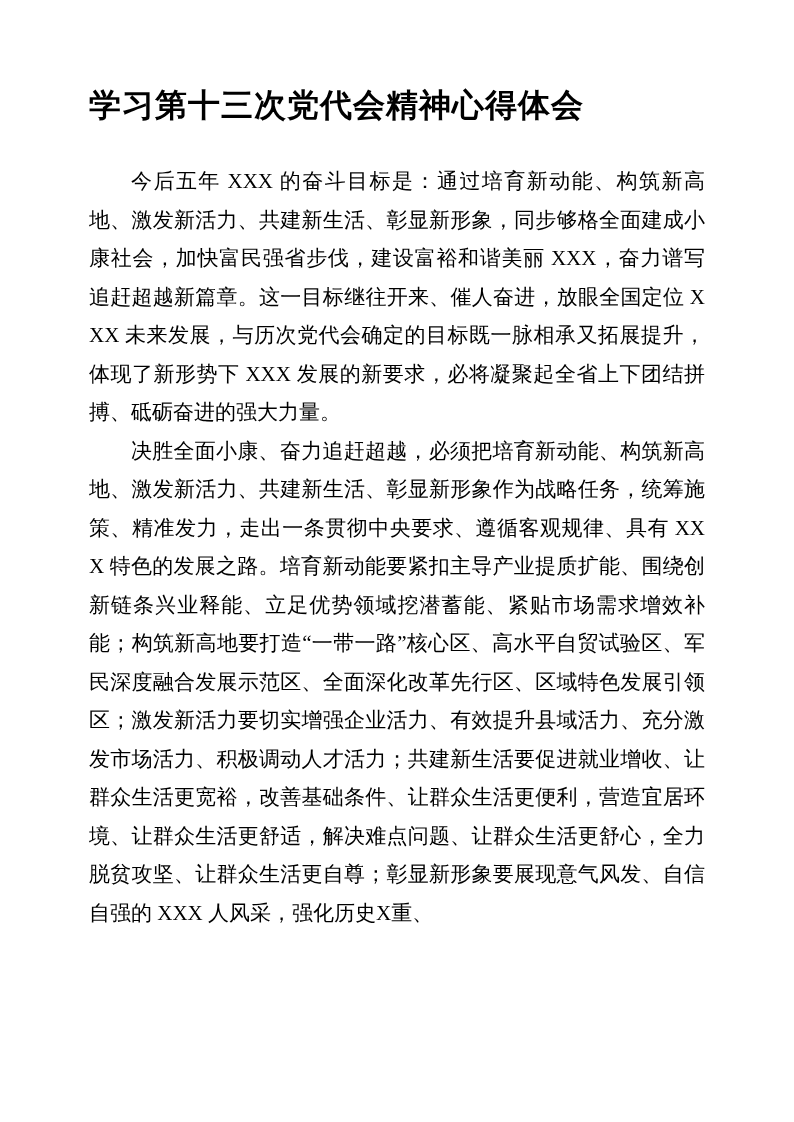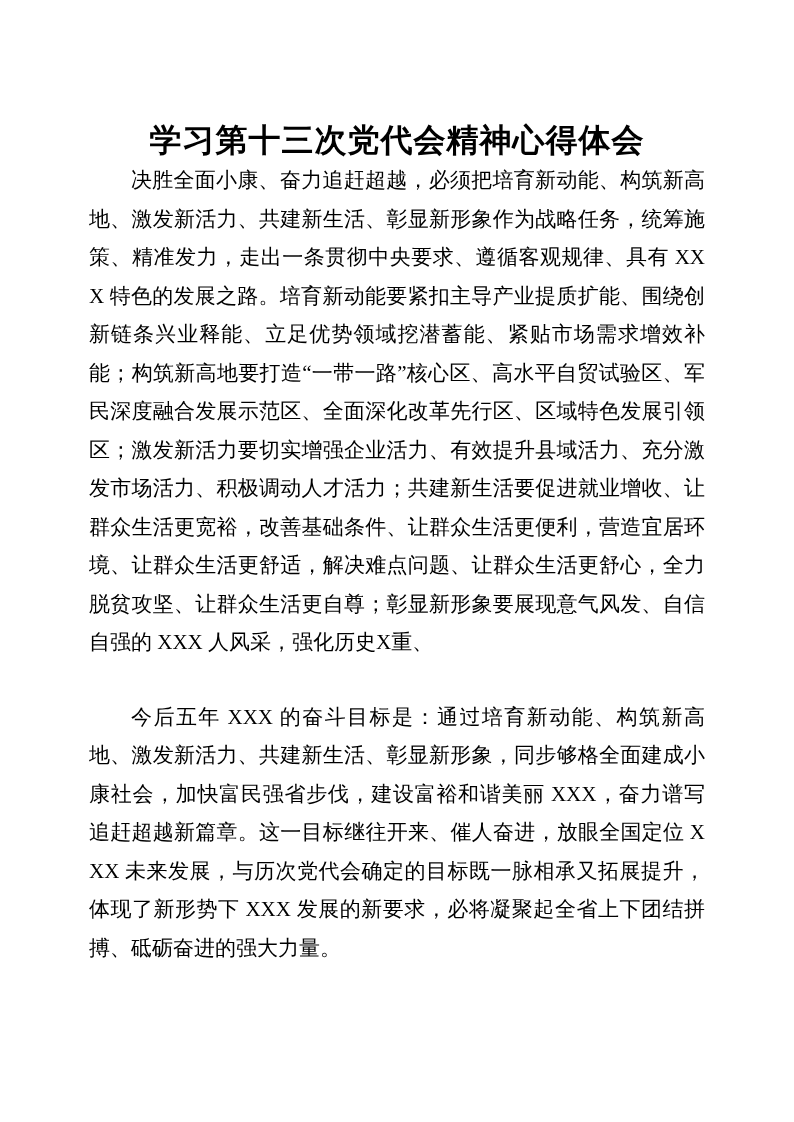--- a/index.html
+++ b/index.html
@@ -17,26 +17,26 @@
       overflow: hidden;
       font-family: "Liberation Serif", "DejaVu Serif", serif;
       color: #000000;
     }
 
     .content {
       padding: 0 89px;
     }
 
     .doc-title {
-      margin-top: 119px;
+      margin-top: 84px;
       font-family: "Liberation Sans", "DejaVu Sans", sans-serif;
       font-weight: 700;
       font-size: 32px;
       line-height: 42px;
-      text-align: center;
+      text-align: left;
       letter-spacing: 1px;
       color: #000000;
     }
 
     .para {
       font-size: 21px;
       line-height: 38.5px;
       text-align: justify;
       text-justify: inter-ideograph;
       text-indent: 2em;
@@ -47,16 +47,16 @@
     .para.first {
       margin-top: 36px;
     }
   </style>
 </head>
 <body>
 
 <div class="page">
   <div class="content">
     <h1 class="doc-title">学习第十三次党代会精神心得体会</h1>
+    <p class="para first">今后五年 XXX 的奋斗目标是：通过培育新动能、构筑新高地、激发新活力、共建新生活、彰显新形象，同步够格全面建成小康社会，加快富民强省步伐，建设富裕和谐美丽 XXX，奋力谱写追赶超越新篇章。这一目标继往开来、催人奋进，放眼全国定位 XXX 未来发展，与历次党代会确定的目标既一脉相承又拓展提升，体现了新形势下 XXX 发展的新要求，必将凝聚起全省上下团结拼搏、砥砺奋进的强大力量。</p>
     <p class="para">决胜全面小康、奋力追赶超越，必须把培育新动能、构筑新高地、激发新活力、共建新生活、彰显新形象作为战略任务，统筹施策、精准发力，走出一条贯彻中央要求、遵循客观规律、具有 XXX 特色的发展之路。培育新动能要紧扣主导产业提质扩能、围绕创新链条兴业释能、立足优势领域挖潜蓄能、紧贴市场需求增效补能；构筑新高地要打造“一带一路”核心区、高水平自贸试验区、军民深度融合发展示范区、全面深化改革先行区、区域特色发展引领区；激发新活力要切实增强企业活力、有效提升县域活力、充分激发市场活力、积极调动人才活力；共建新生活要促进就业增收、让群众生活更宽裕，改善基础条件、让群众生活更便利，营造宜居环境、让群众生活更舒适，解决难点问题、让群众生活更舒心，全力脱贫攻坚、让群众生活更自尊；彰显新形象要展现意气风发、自信自强的 XXX 人风采，强化历史X重、</p>
-    <p class="para first">今后五年 XXX 的奋斗目标是：通过培育新动能、构筑新高地、激发新活力、共建新生活、彰显新形象，同步够格全面建成小康社会，加快富民强省步伐，建设富裕和谐美丽 XXX，奋力谱写追赶超越新篇章。这一目标继往开来、催人奋进，放眼全国定位 XXX 未来发展，与历次党代会确定的目标既一脉相承又拓展提升，体现了新形势下 XXX 发展的新要求，必将凝聚起全省上下团结拼搏、砥砺奋进的强大力量。</p>
   </div>
 </div>
 
 </body></html>

